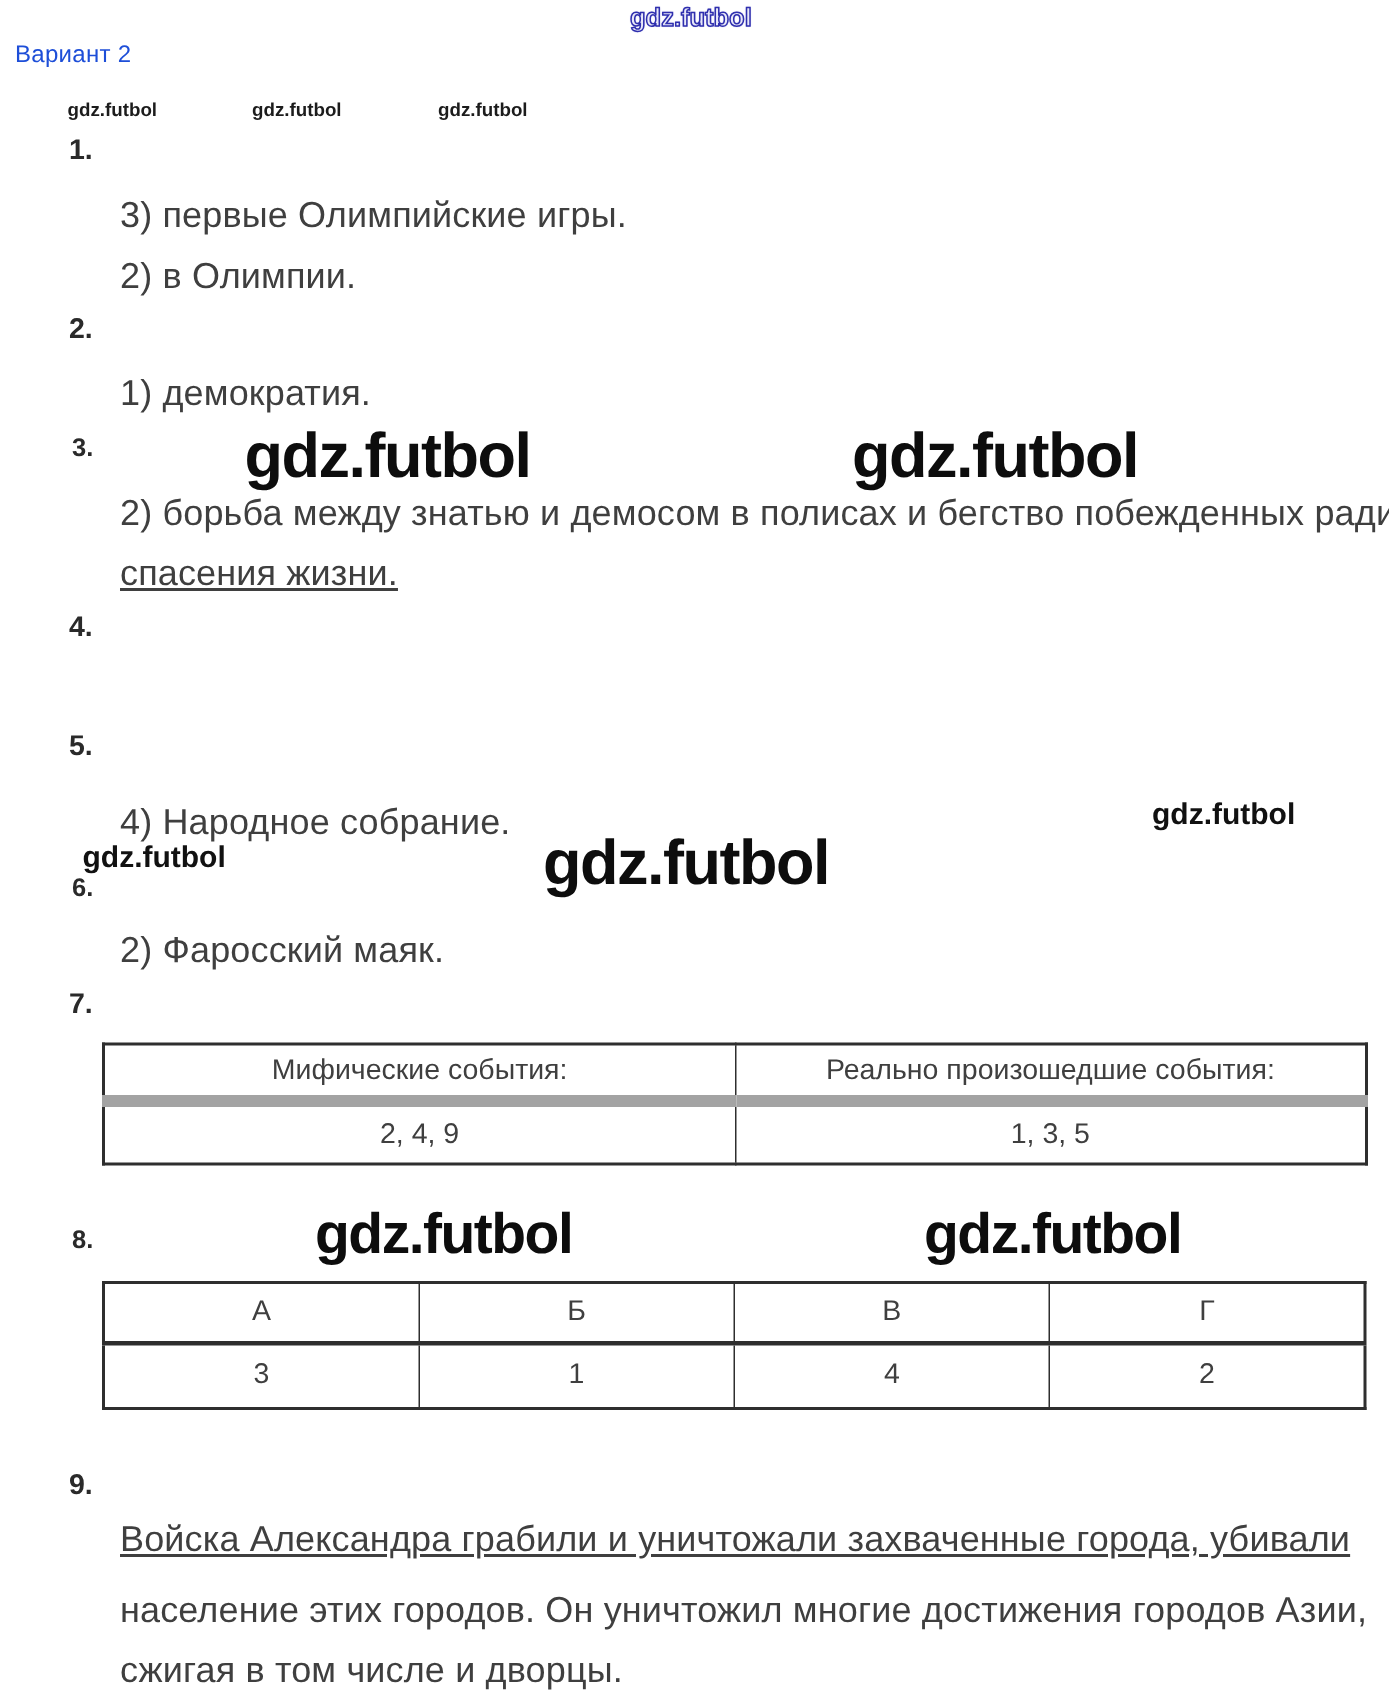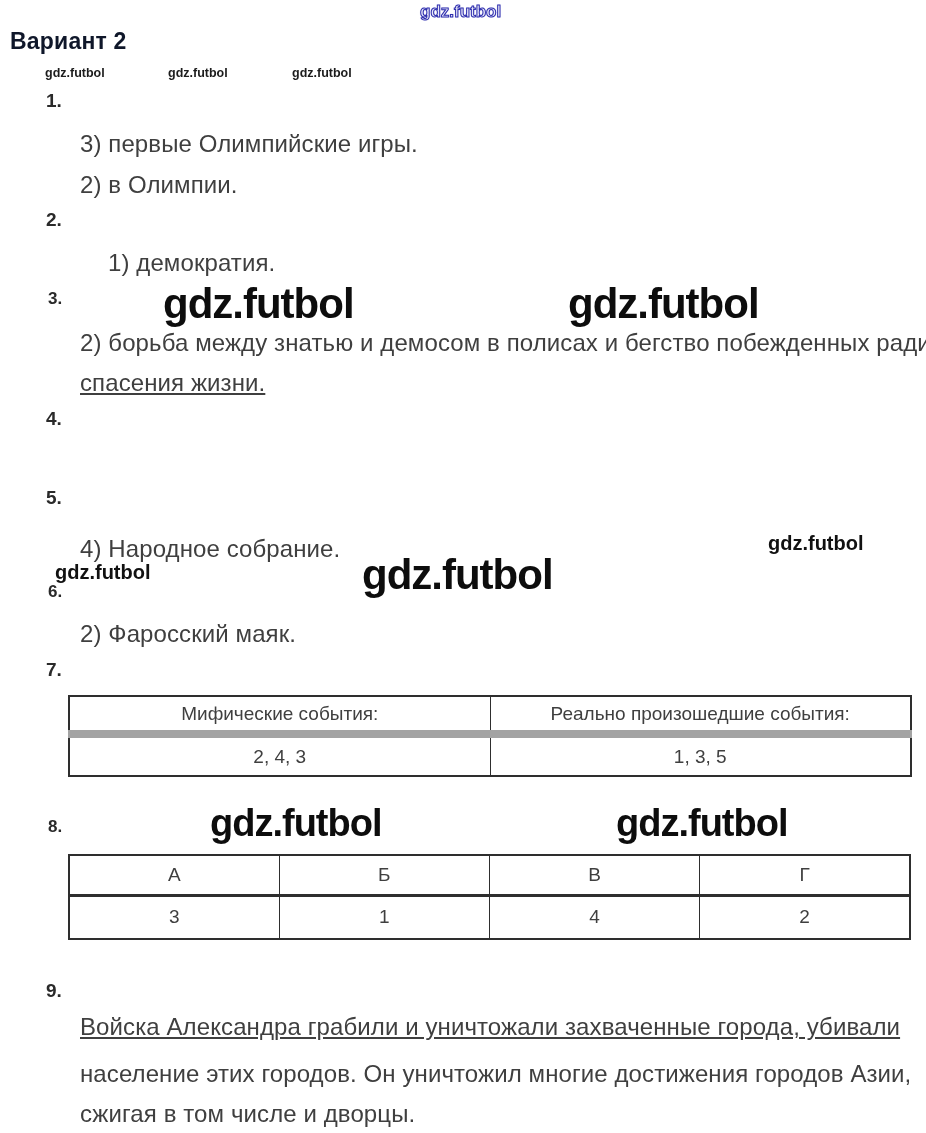--- a/index.html
+++ b/index.html
@@ -11,21 +11,21 @@
 
   .top-wm {
     left: 420px; top: 2px;
     font-size: 17px; font-weight: bold;
     color: #e8e8f8;
     -webkit-text-stroke: 1px #2f2fae;
     text-shadow: 0 0 1px #3434bb;
     letter-spacing: 0px;
   }
 
-  .title { left: 10px; top: 28px; font-size: 23px; font-weight: bold; color: #0f172a; letter-spacing: 0.2px; }
+  .title { left: 10px; top: 28px; font-size: 16px; font-weight: normal; color: #1d4ed8; letter-spacing: 0.2px; }
 
   .wm-small { font-size: 12.5px; font-weight: bold; color: #1c1c1c; }
   .wm-med   { font-size: 20px;  font-weight: bold; color: #111111; }
   .wm-big   { font-size: 42px;  font-weight: bold; color: #0d0d0d; letter-spacing: -1px; }
   .wm-big8  { font-size: 38px;  font-weight: bold; color: #0d0d0d; letter-spacing: -1px; }
 
   .qnum  { left: 46px; font-size: 19px; font-weight: bold; color: #2a2a2a; }
   .qnum-sm { left: 48px; font-size: 17px; font-weight: bold; color: #2a2a2a; }
 
   .ans { left: 80px; font-size: 24px; color: #3f3f3f; letter-spacing: 0.1px; }
@@ -58,21 +58,21 @@
 
   <div class="abs wm-small" style="left:45px; top:66px;">gdz.futbol</div>
   <div class="abs wm-small" style="left:168px; top:66px;">gdz.futbol</div>
   <div class="abs wm-small" style="left:292px; top:66px;">gdz.futbol</div>
 
   <div class="abs qnum" style="top:90px;">1.</div>
   <div class="abs ans" style="top:130px;">3) первые Олимпийские игры.</div>
   <div class="abs ans" style="top:171px;">2) в Олимпии.</div>
 
   <div class="abs qnum" style="top:209px;">2.</div>
-  <div class="abs ans" style="top:249px;margin-left:28px;">1) демократия.</div>
+  <div class="abs ans" style="top:249px;">1) демократия.</div>
 
   <div class="abs qnum-sm" style="top:289px;">3.</div>
   <div class="abs wm-big" style="left:163px; top:280px;">gdz.futbol</div>
   <div class="abs wm-big" style="left:568px; top:280px;">gdz.futbol</div>
   <div class="abs ans" style="top:329px;">2) борьба между знатью и демосом в полисах и бегство побежденных ради</div>
   <div class="abs ans" style="top:369px;text-decoration:underline;">спасения жизни.</div>
 
   <div class="abs qnum" style="top:408px;">4.</div>
 
   <div class="abs qnum" style="top:487px;">5.</div>
@@ -86,21 +86,21 @@
   <div class="abs ans" style="top:620px;">2) Фаросский маяк.</div>
 
   <div class="abs qnum" style="top:659px;">7.</div>
   <table class="t7">
     <tbody>
         <tr class="hrow">
       <td>Мифические события:</td>
       <td>Реально произошедшие события:</td>
     </tr>
     <tr class="vrow">
-      <td>2, 4, 3</td>
+      <td>2, 4, 9</td>
       <td>1, 3, 5</td>
     </tr>
   </tbody>
     </table>
 
   <div class="abs qnum-sm" style="top:817px;">8.</div>
   <div class="abs wm-big8" style="left:210px; top:802px;">gdz.futbol</div>
   <div class="abs wm-big8" style="left:616px; top:802px;">gdz.futbol</div>
   <table class="t8">
     <tbody>

